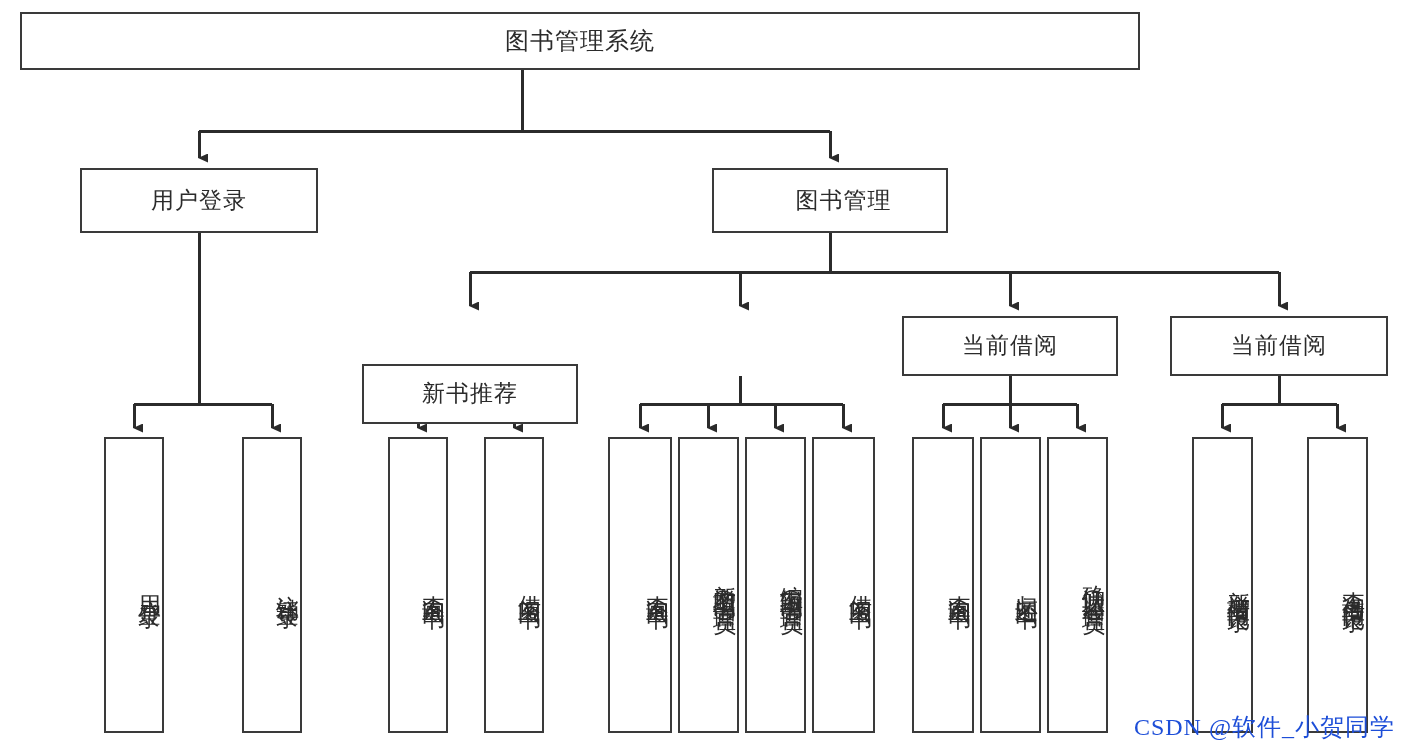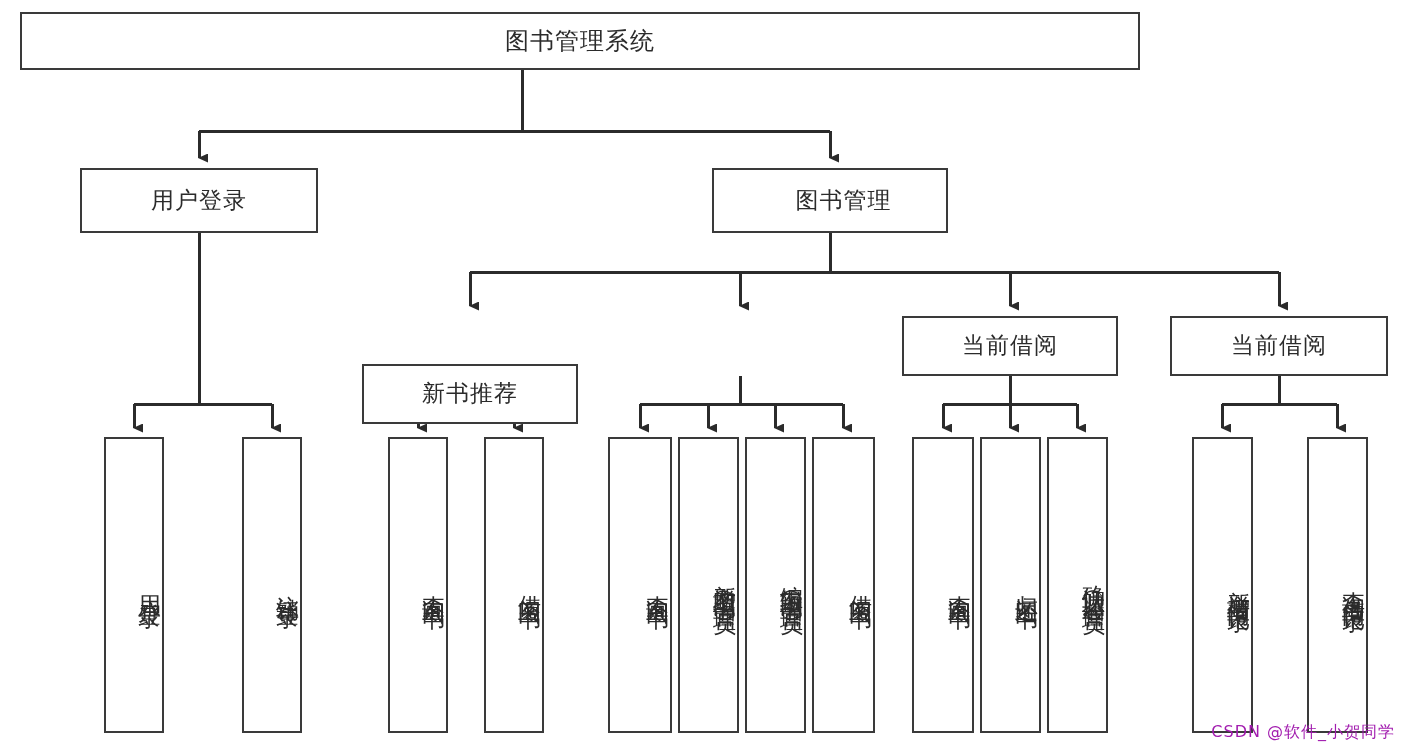--- a/index.html
+++ b/index.html
@@ -54,25 +54,26 @@
     justify-content: center;
     white-space: nowrap;
   }
   .node.leaf.tall-text {
     align-items: flex-start;
   }
   .watermark {
     position: absolute;
     right: 10px;
     bottom: 4px;
-    font-size: 16px;
-    color: #a21caf;
+    font-size: 24px;
+    color: #1d4ed8;
     letter-spacing: 1px;
     user-select: none;
     white-space: nowrap;
+    font-family: Liberation Serif, serif;
   }
 </style>
 </head>
 <body>
 
 <div id="canvas">
 
   <svg id="wires" viewBox="0 0 1405 747">
     <defs>
       <marker id="arrowhead" markerWidth="9" markerHeight="10" refX="4.5" refY="9" orient="auto" markerUnits="userSpaceOnUse">

